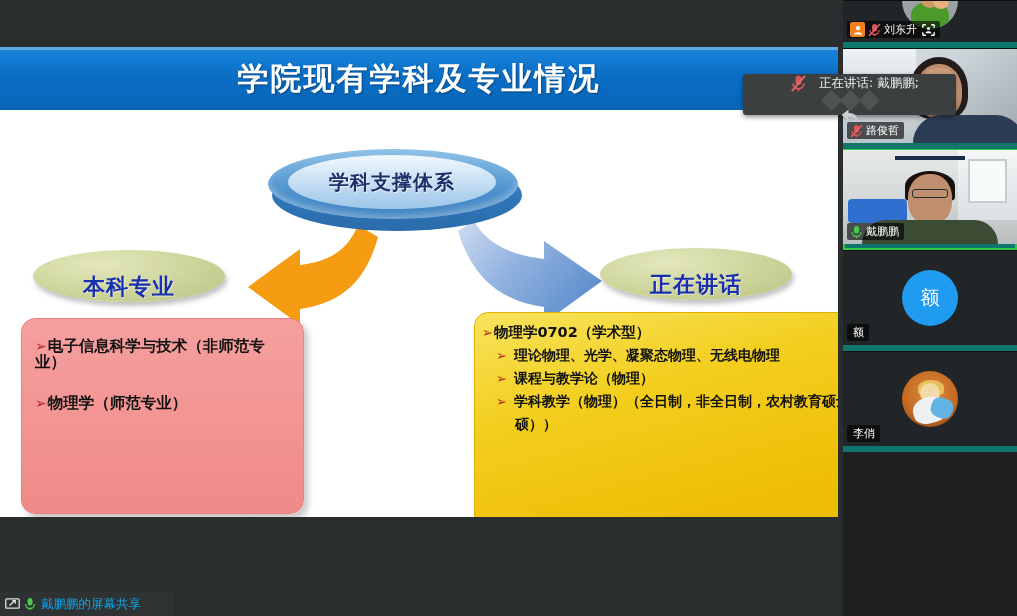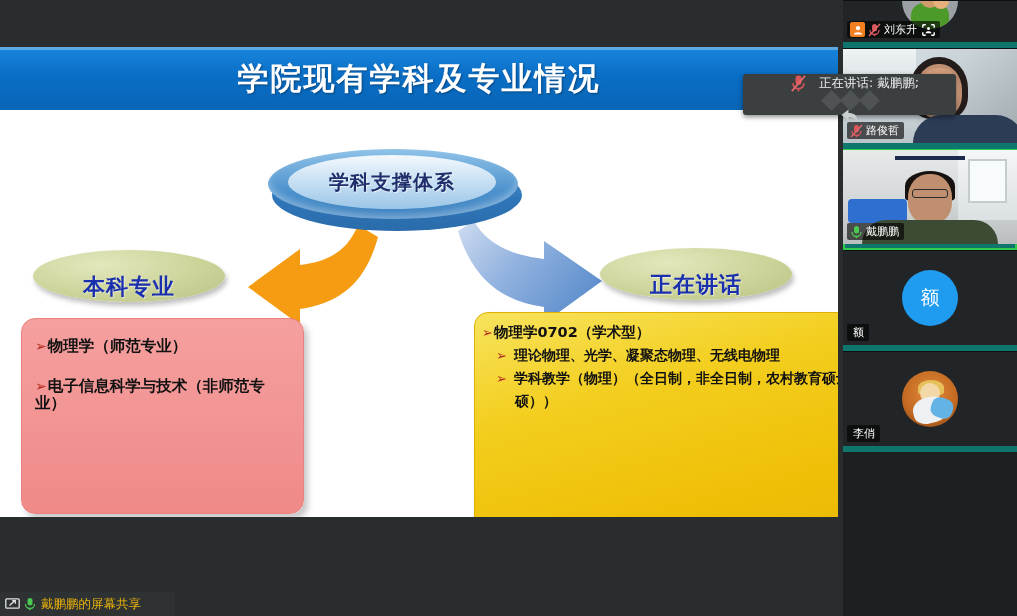--- a/index.html
+++ b/index.html
@@ -156,21 +156,21 @@
     background:#cf9b6b; border-radius:50%; }
   .phone-av .hand{ position:absolute; left:56%; top:36%; width:16px; height:16px;
     background:#e8b07c; border-radius:50%; }
 
   
   #tile-top{ height:48px; }
 
   
   #status-strip{ position:absolute; left:0; bottom:0; width:175px; height:24px;
     background:#2f3233; display:flex; align-items:center; padding-left:5px; z-index:30; }
-  #status-strip .lbl{ color:#eab308; font-size:12.5px; margin-left:5px; white-space:nowrap; }
+  #status-strip .lbl{ color:#0ea5e9; font-size:12.5px; margin-left:5px; white-space:nowrap; }
 
   svg{ display:block; }
 </style>
 </head>
 <body>
 
 <div id="app">
 
   <div id="share-area">
 
@@ -206,35 +206,38 @@
       <div class="pill" id="pill-ug">
         <span>本科专业</span>
       </div>
       <div class="pill" id="pill-pg">
         <span>正在讲话</span>
       </div>
 
       <div class="box" id="box-ug">
         <div class="inner">
           <div class="ug-line">
+            <span class="bul">➢</span><span>电子信息科学与技术（非师范专业）</span>
+          </div>
+          <div class="ug-line">
             <span class="bul">➢</span><span>物理学（师范专业）</span>
-          </div>
-          <div class="ug-line">
-            <span class="bul">➢</span><span>电子信息科学与技术（非师范专业）</span>
           </div>
         </div>
       </div>
 
       <div class="box" id="box-pg">
         <div class="inner">
           <div class="pg-l1">
             <span class="bul">➢</span><span>物理学0702（学术型）</span>
           </div>
           <div class="pg-l2">
             <span class="bul">➢</span><span>理论物理、光学、凝聚态物理、无线电物理</span>
+          </div>
+          <div class="pg-l2">
+            <span class="bul">➢</span><span>课程与教学论（物理）</span>
           </div>
           <div class="pg-l2">
             <span class="bul">➢</span><span>学科教学（物理）（全日制，非全日制，农村教育硕士（农硕））</span>
           </div>
         </div>
 
       </div>
 
     </div>
 

